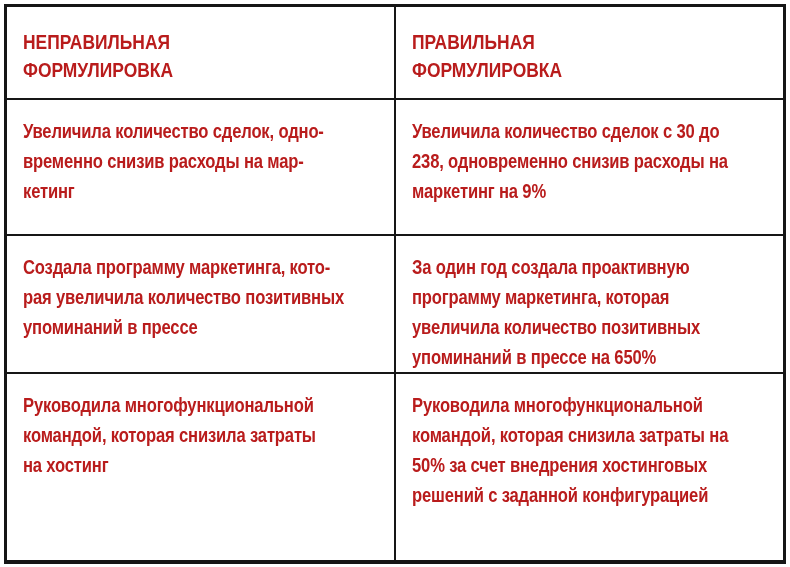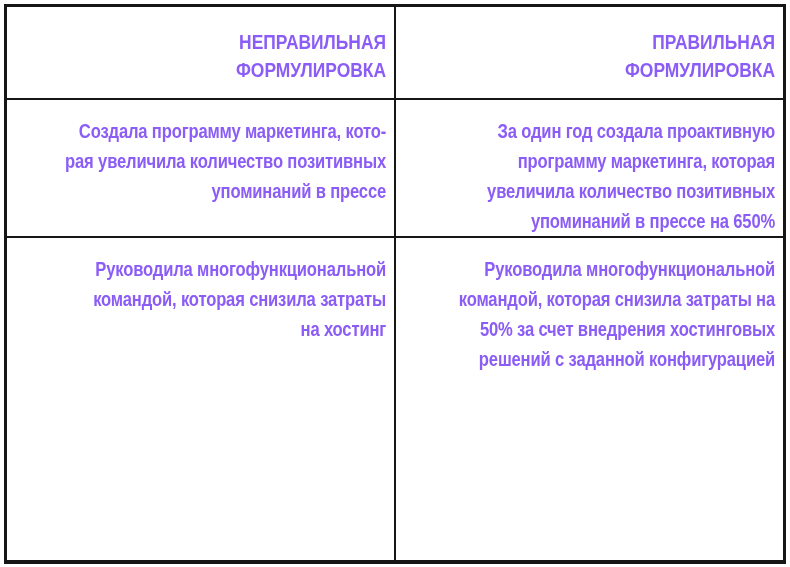--- a/index.html
+++ b/index.html
@@ -20,22 +20,22 @@
     height: 100%;
     border-collapse: collapse;
     table-layout: fixed;
     border: 3px solid #161616;
     border-bottom-width: 4px;
   }
   table.comparison th,
   table.comparison td {
     border: 2px solid #161616;
     vertical-align: top;
-    text-align: right;
-    color: #8b5cf6;
+    text-align: left;
+    color: #b91c1c;
     padding: 16px 8px 0 16px;
     overflow: hidden;
   }
   table.comparison th {
     font-weight: bold;
     font-size: 21px;
     line-height: 28px;
     padding-top: 21px;
   }
   table.comparison td {
@@ -68,20 +68,32 @@
           <span class="cell-text">НЕПРАВИЛЬНАЯ
 ФОРМУЛИРОВКА</span>
         </th>
         <th>
           <span class="cell-text">ПРАВИЛЬНАЯ
 ФОРМУЛИРОВКА</span>
         </th>
       </tr>
     </thead>
     <tbody>
+      <tr class="row-1">
+        <td>
+          <span class="cell-text">Увеличила количество сделок, одно-
+временно снизив расходы на мар-
+кетинг</span>
+        </td>
+        <td>
+          <span class="cell-text">Увеличила количество сделок с 30 до
+238, одновременно снизив расходы на
+маркетинг на 9%</span>
+        </td>
+      </tr>
       <tr class="row-2">
         <td>
           <span class="cell-text">Создала программу маркетинга, кото-
 рая увеличила количество позитивных
 упоминаний в прессе</span>
         </td>
         <td>
           <span class="cell-text">За один год создала проактивную
 программу маркетинга, которая
 увеличила количество позитивных

